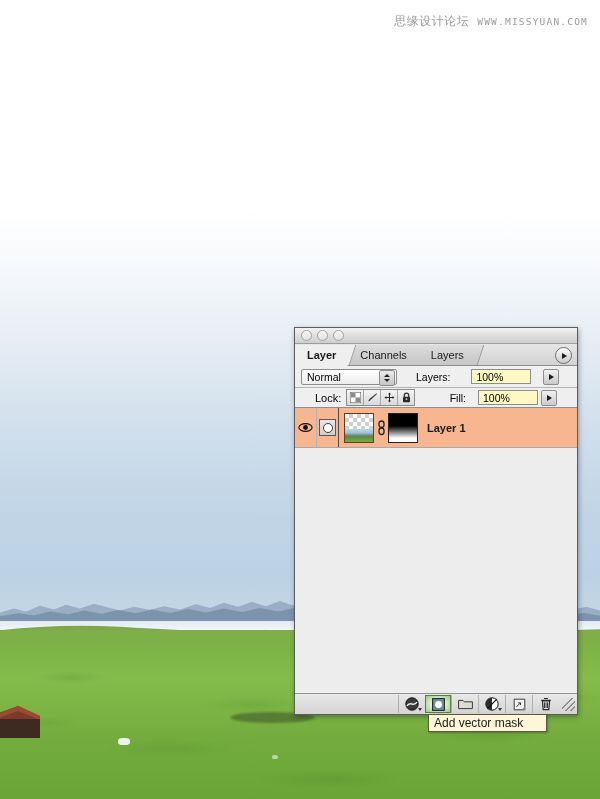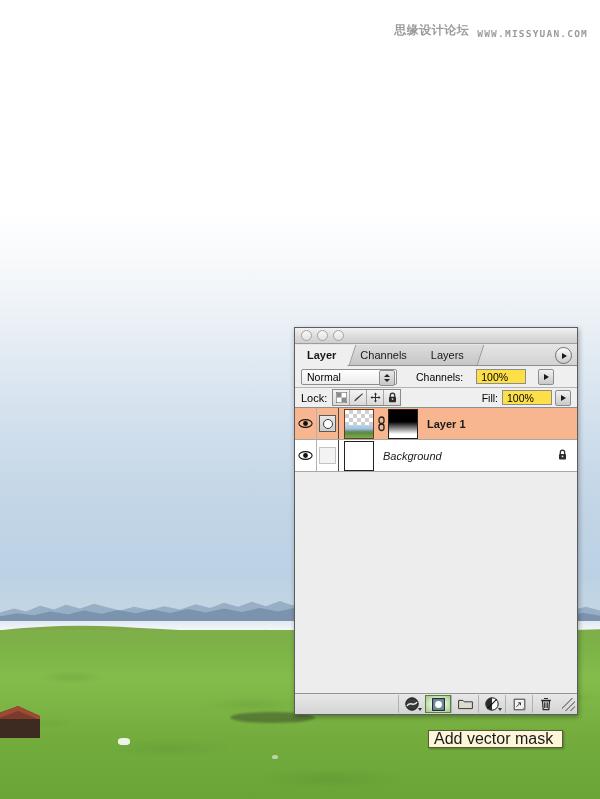--- a/index.html
+++ b/index.html
@@ -103,27 +103,26 @@
   }
   .sheep {
     position: absolute;
     background: #eef3ea;
     border-radius: 40%;
   }
 
   
   #watermark {
     position: absolute;
-    right: 12px; top: 22px;
-    display: flex;
-    align-items: flex-end;
+    right: 12px; top: 13px;
+    display: flex;
+    align-items: center;
     gap: 8px;
     color: #9b9b9b;
     user-select: none;
-    font-weight: bold;
   }
   #watermark .wm-cn { font-size: 12px; letter-spacing: .5px; font-family: "DejaVu Sans", sans-serif; }
   #watermark .wm-en { font-size: 9.5px; letter-spacing: 1.2px; font-family: "DejaVu Sans Mono", monospace; }
 
   
   #palette {
     position: absolute;
     left: 294px; top: 327px;
     width: 282px; height: 386px;
     background: #e9e9e9;
@@ -242,27 +241,27 @@
     display: flex; flex-direction: column;
     align-items: center; justify-content: center;
     gap: 2px;
   }
   .arrows i { display:block; width:0; height:0; }
   .arrows .up   { border-bottom: 3.5px solid #222; border-left: 3px solid transparent; border-right: 3px solid transparent; }
   .arrows .down { border-top: 3.5px solid #222; border-left: 3px solid transparent; border-right: 3px solid transparent; }
 
   .opt-label { font-size: 10.5px; margin-left: 10px; }
   .numfield {
-    width: 50px; height: 15px;
-    background: #fde047;
+    width: 60px; height: 15px;
+    background: #fef9c3;
     border: 1px solid #8d8d8d;
     font-size: 10.5px;
     display: flex; align-items: center;
     padding-left: 4px;
-    margin-left: 4px;
+    margin-left: 12px;
     box-sizing: border-box;
   }
   .slider-btn {
     width: 14px; height: 14px;
     margin-left: 3px;
     background: linear-gradient(to bottom, #f2f2f2, #c9c9c9);
     border: 1px solid #8d8d8d;
     border-radius: 2px;
     display: flex; align-items: center; justify-content: center;
   }
@@ -273,21 +272,21 @@
     border-bottom: 3.5px solid transparent;
     margin-left: 1px;
   }
 
   
   .lockrow {
     height: 19px;
     background: #efefef;
     border-bottom: 1px solid #8f8f8f;
     display: flex; align-items: center;
-    padding: 0 6px;
+    padding: 0 20px;
     flex: 0 0 auto;
   }
   .lockgroup {
     display: flex;
     margin-left: 5px;
     border: 1px solid #8a8a8a;
     background: #e0e0e0;
     height: 15px;
   }
   .lockbtn {
@@ -299,21 +298,21 @@
   .lockbtn:last-child { border-right: none; }
 
   
   .layerlist {
     flex: 1 1 auto;
     background: #ededed;
     position: relative;
     overflow: hidden;
   }
   .layerrow {
-    height: 32px;
+    height: 40px;
     display: flex;
     align-items: center;
     border-bottom: 1px solid #a8a8a8;
     box-sizing: border-box;
     background: #ffffff;
     position: relative;
   }
   .layerrow.selected { background: #f7b68f; }
   .eyecell {
     width: 22px; height: 100%;
@@ -439,26 +438,26 @@
     margin-right: 1px;
     background:
       linear-gradient(135deg, transparent 38%, #8e8e8e 38%, #8e8e8e 46%, transparent 46%),
       linear-gradient(135deg, transparent 58%, #8e8e8e 58%, #8e8e8e 66%, transparent 66%),
       linear-gradient(135deg, transparent 78%, #8e8e8e 78%, #8e8e8e 86%, transparent 86%);
   }
 
   
   #tooltip {
     position: absolute;
-    left: 428px; top: 730px;
+    left: 428px; top: 714px;
     background: #fdf6d8;
     border: 1px solid #5a5a3a;
-    font-size: 16px;
+    font-size: 12px;
     color: #1a1a1a;
-    padding: 2px 9px 2px 5px;
+    padding: 2px 23px 2px 5px;
     line-height: 12px;
     white-space: nowrap;
     box-shadow: 1px 1px 2px rgba(0,0,0,.28);
   }
 </style>
 </head>
 <body>
 
 <div id="photo">
   <div class="sky"></div>
@@ -528,21 +527,21 @@
   </div>
 
   <div class="optrow">
     <div class="popup">
       <span>Normal</span>
       <span class="arrows">
         <i class="up"></i>
           <i class="down"></i>
       </span>
     </div>
-    <span class="opt-label">Channels:</span>
+    <span class="opt-label">Layers:</span>
     <span class="numfield">100%</span>
     <span class="slider-btn">
         <span class="tri"></span>
       </span>
   </div>
 
   <div class="lockrow">
     <span>Lock:</span>
     <span class="lockgroup">
       <span class="lockbtn">
@@ -599,40 +598,20 @@
       <div class="chainicon">
         <svg width="9" height="16" viewBox="0 0 9 16">
           <rect x="2" y="1" width="5" height="6.5" rx="2.5" fill="none" stroke="#222" stroke-width="1.3"></rect>
           <rect x="2" y="8" width="5" height="6.5" rx="2.5" fill="none" stroke="#222" stroke-width="1.3"></rect>
         </svg>
       </div>
       <div class="maskthumb"></div>
       <span class="layername">Layer 1</span>
     </div>
 
-    <div class="layerrow">
-      <div class="eyecell">
-        <svg width="15" height="11" viewBox="0 0 15 11">
-          <ellipse cx="7.5" cy="5.5" rx="6.6" ry="3.9" fill="none" stroke="#111" stroke-width="1.1"></ellipse>
-          <circle cx="7.5" cy="5.5" r="2.4" fill="#111"></circle>
-        </svg>
-      </div>
-      <div class="linkcell">
-        <span class="emptybox"></span>
-      </div>
-      <div class="thumb"></div>
-      <span class="layername italic">Background</span>
-      <span class="lockbadge">
-        <svg width="11" height="12" viewBox="0 0 11 12">
-          <path d="M3.3,5.2 L3.3,3.4 A2.2,2.2 0 0 1 7.7,3.4 L7.7,5.2" fill="none" stroke="#2b2b2b" stroke-width="1.2"></path>
-          <rect x="2" y="5" width="7" height="5.6" rx="0.8" fill="#2b2b2b"></rect>
-          <circle cx="5.5" cy="7.4" r="0.9" fill="#e2e2e2"></circle>
-        </svg>
-      </span>
-    </div>
 
 
   </div>
 
   <div class="btmbar">
     <div class="tbtn">
       <svg width="14" height="14" viewBox="0 0 14 14">
         <circle cx="7" cy="7" r="6.2" fill="#3a3a3a" stroke="#111" stroke-width="1"></circle>
         <path d="M2,9 C5,3 9,11 12,5" stroke="#e8e8e8" stroke-width="1.6" fill="none"></path>
       </svg>

